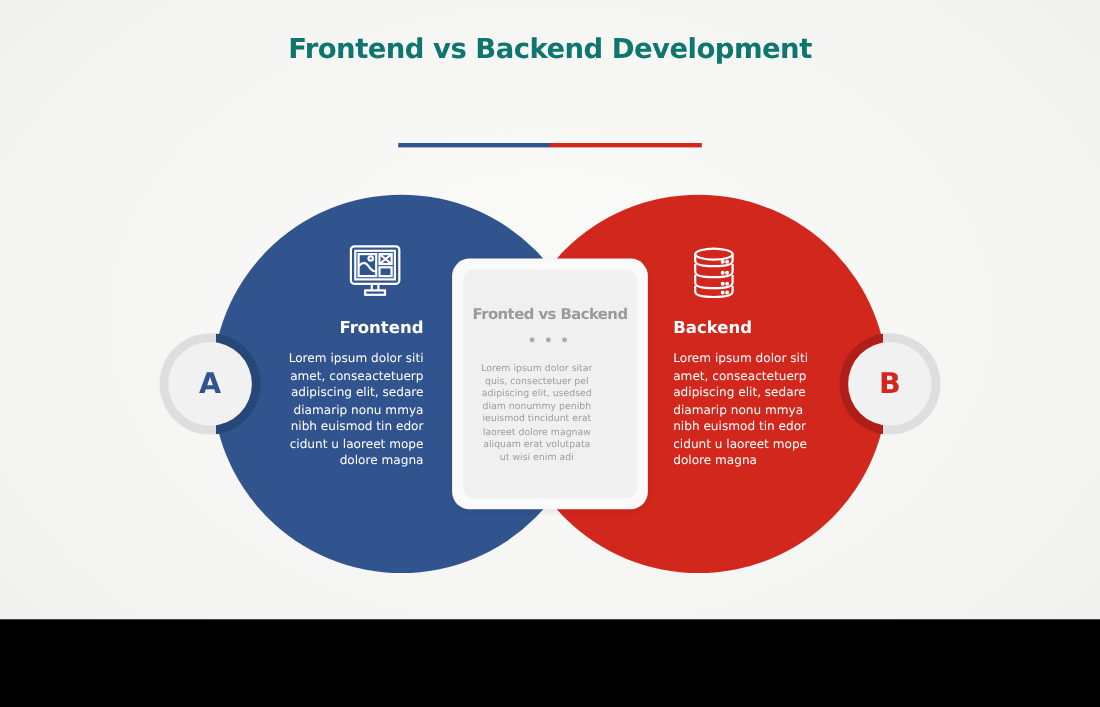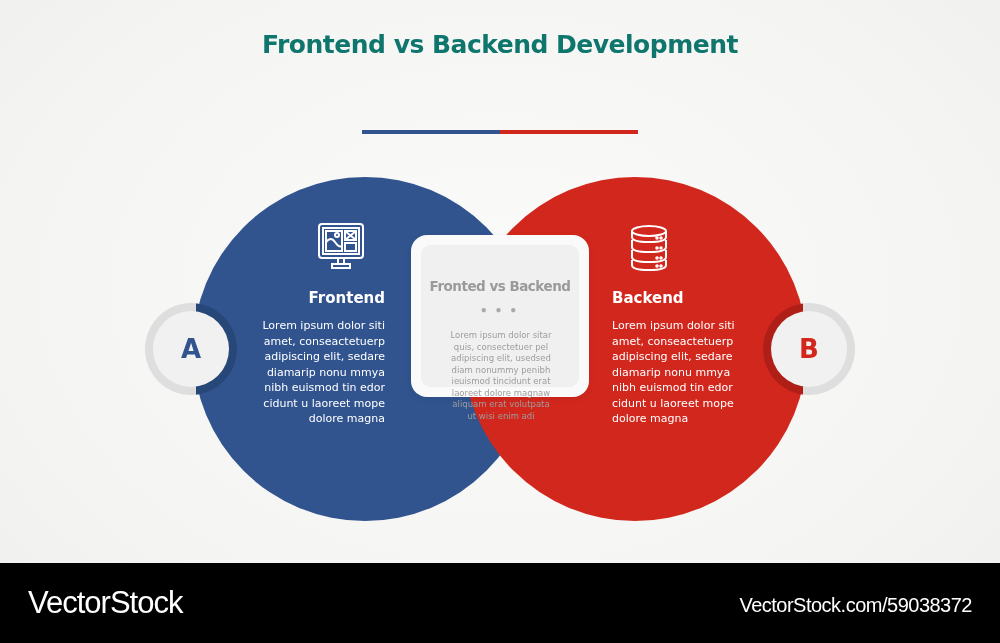--- a/index.html
+++ b/index.html
@@ -45,39 +45,39 @@
     .body-text {
       position: absolute; top: 318px; width: 160px; font-family: "DejaVu Sans", sans-serif;
       font-size: 11px; line-height: 15.5px; color: #ffffff;
     }
     .left-heading { right: 615px; text-align: right; }
     .left-body { right: 615px; text-align: right; }
     .right-heading { left: 612px; }
     .right-body { left: 612px; }
 
     .card-outer {
-      position: absolute; left: 411px; top: 235px; width: 178px; height: 162px;
+      position: absolute; left: 411px; top: 235px; width: 178px; height: 228px;
       background: #fafafa; border-radius: 16px;
       box-shadow: 0 2px 6px rgba(0,0,0,0.08);
     }
     .card-inner {
       position: absolute; left: 10px; top: 10px; right: 10px; bottom: 10px;
       background: #f0f0f0; border-radius: 10px;
     }
     .card-title {
       position: absolute; left: 0; width: 158px; top: 33px; text-align: center;
       font-family: "DejaVu Sans", sans-serif; font-weight: bold; font-size: 13.5px;
       color: #9a9a9a; letter-spacing: -0.5px;
     }
     .card-dots {
       position: absolute; left: 0; width: 158px; top: 59px; text-align: center;
       font-size: 10px; color: #a9a9a9; letter-spacing: 3px;
     }
     .card-body {
-      position: absolute; left: 13px; width: 134px; top: 85px; text-align: center;
+      position: absolute; left: 0; width: 134px; top: 85px; text-align: center;
       font-family: "DejaVu Sans", sans-serif; font-size: 8.5px; line-height: 11.5px; color: #9d9d9d;
     }
 
     .footer {
       position: absolute; left: 0; top: 563px; width: 1000px; height: 80px; background: #000;
     }
     .footer-logo {
       position: absolute; left: 28px; top: 22px; color: #fff;
       font-family: "Liberation Sans", sans-serif; font-size: 31px; letter-spacing: -1px;
     }
@@ -166,15 +166,13 @@
       <div>diam nonummy penibh</div>
       <div>ieuismod tincidunt erat</div>
       <div>laoreet dolore magnaw</div>
       <div>aliquam erat volutpata</div>
       <div>ut wisi enim adi</div>
     </div>
   </div>
 </div>
 
 <div class="footer">
-  <div class="footer-logo">VectorStock</div>
-  <div class="footer-url">VectorStock.com/59038372</div>
 </div>
 
 </body></html>

